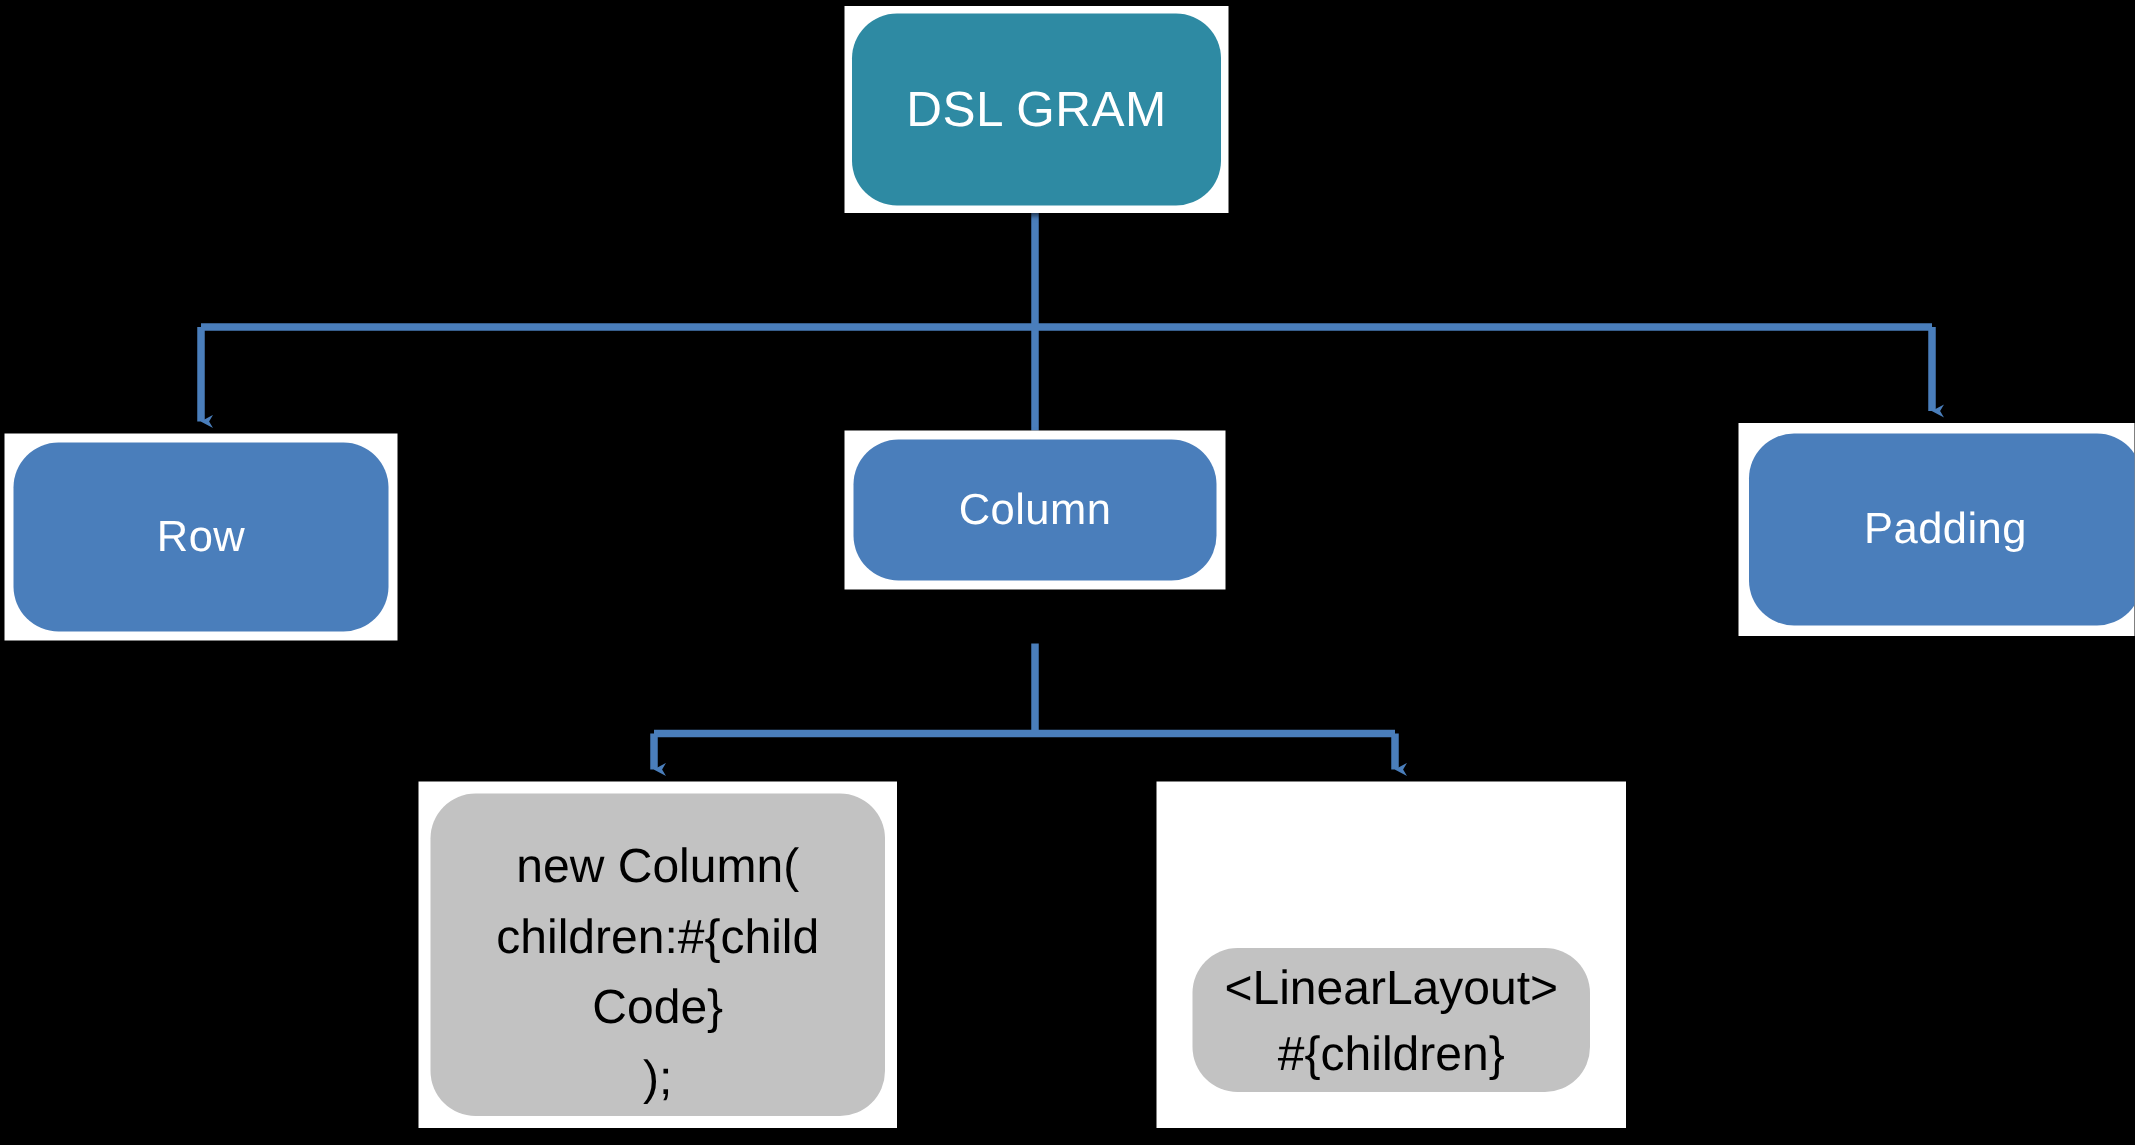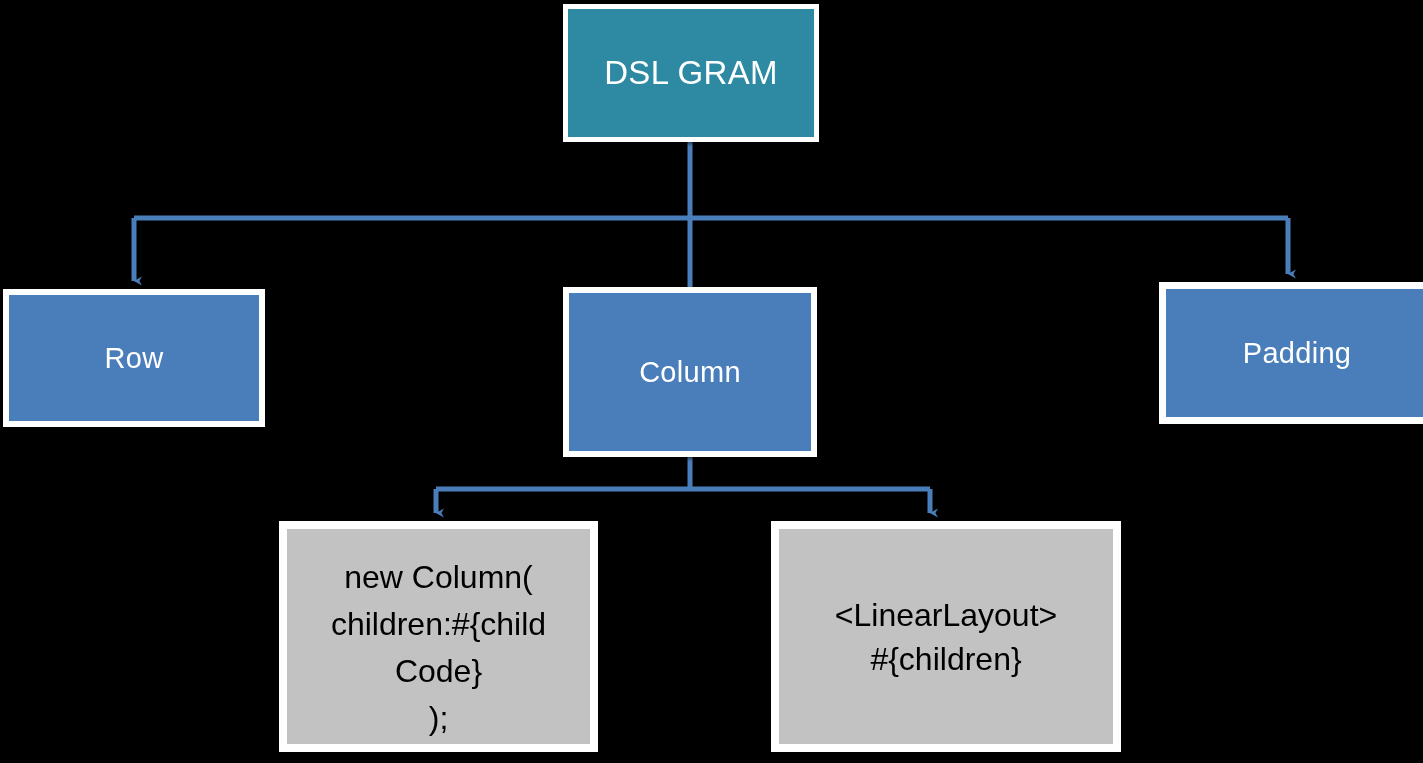--- a/index.html
+++ b/index.html
@@ -41,52 +41,53 @@
     justify-content: stretch;
     box-shadow: 2px 2px 3px rgba(0,0,0,0.55);
   }
   .node .fill {
     flex: 1 1 auto;
     display: flex;
     align-items: center;
     justify-content: center;
     text-align: center;
     box-sizing: border-box;
+    border-radius: 30px;
   }
   
   #node-root { left: 563px; top: 4px; width: 256px; height: 138px; padding: 5px; }
   #node-root .fill {
     background: #2E8AA3;
     color: #ffffff;
     font-size: 33px;
     letter-spacing: 0.3px;
   }
   
   .node-blue .fill {
     background: #4A7EBB;
     color: #ffffff;
     font-size: 29px;
     letter-spacing: 0.3px;
   }
   #node-row     { left: 3px;    top: 289px; width: 262px; height: 138px; padding: 6px; }
-  #node-column  { left: 563px;  top: 287px; width: 254px; height: 170px; padding: 6px; }
+  #node-column  { left: 563px;  top: 287px; width: 254px; height: 106px; padding: 6px; }
   #node-padding { left: 1159px; top: 282px; width: 276px; height: 142px; padding: 7px; }
 
   
   .node-code .fill {
     background: #C2C2C2;
     color: #000000;
     font-size: 32px;
     line-height: 44px;
     flex-direction: column;
     justify-content: center;
     padding: 4px 6px;
   }
   #node-code-left  { left: 279px; top: 521px; width: 319px; height: 231px; padding: 8px; }
-  #node-code-right { left: 771px; top: 521px; width: 350px; height: 231px; padding: 8px; }
+  #node-code-right { left: 771px; top: 521px; width: 313px; height: 231px; padding: 24px; align-items: flex-end; }
 
   #node-code-left .fill { justify-content: space-between; padding-top: 26px; }
 
   .code-line { white-space: pre; display: block; }
   .ang-small { font-size: 23px; vertical-align: 1px; }
 </style>
 </head>
 <body>
 
 <div id="canvas">

